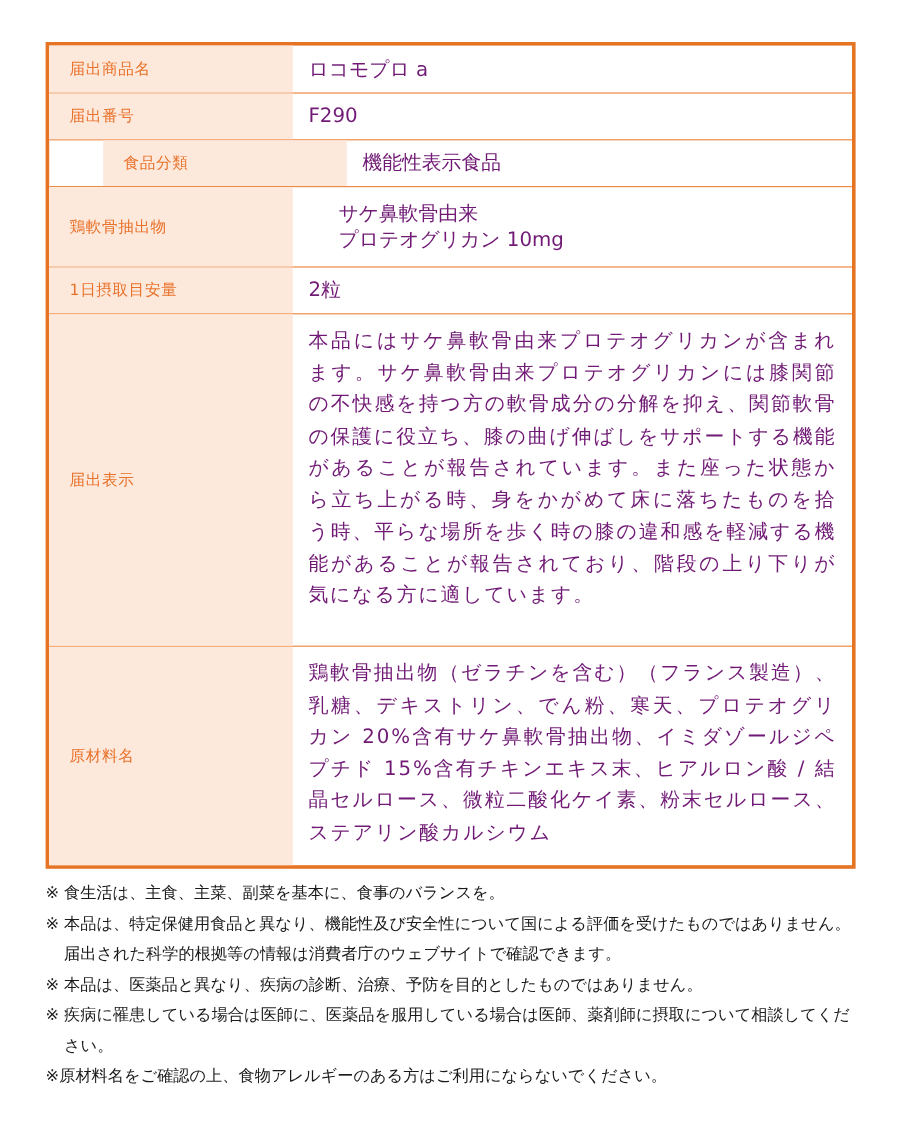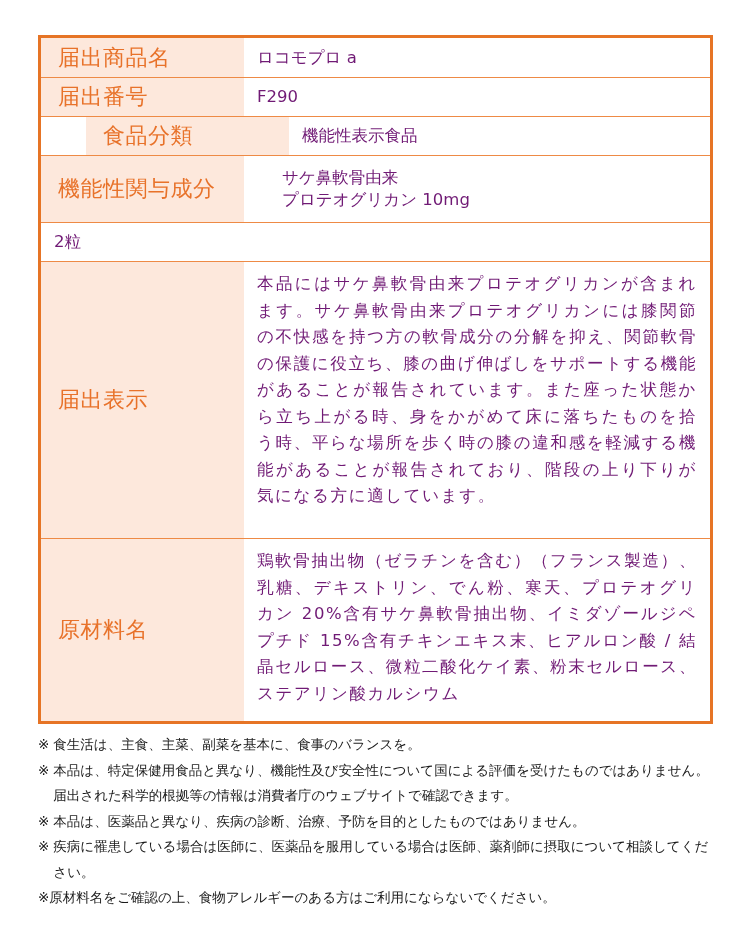--- a/index.html
+++ b/index.html
@@ -27,21 +27,21 @@
     .spec-row {
       display: flex;
       border-top: 1.5px solid #ee8a45;
     }
     .spec-row:first-child { border-top: none; }
     .spec-label {
       width: 203px;
       flex: 0 0 203px;
       background: #fde8dc;
       color: #e8722a;
-      font-size: 22px;
+      font-size: 13px;
       display: flex;
       align-items: center;
       padding-left: 17px;
       box-sizing: border-box;
       letter-spacing: 0.5px;
     }
     .spec-value {
       flex: 1;
       padding-left: 13px;
       padding-right: 10px;
@@ -105,25 +105,26 @@
   </div>
   <div class="spec-row row-h2">
     <div class="spec-label">届出番号</div>
     <div class="spec-value">F290</div>
   </div>
   <div class="spec-row row-h3">
     <div class="spec-label">食品分類</div>
     <div class="spec-value">機能性表示食品</div>
   </div>
   <div class="spec-row row-h4">
-    <div class="spec-label">機能性関与成分</div>
+    <div class="spec-label">鶏軟骨抽出物</div>
     <div class="spec-value multi">サケ鼻軟骨由来
 プロテオグリカン 10mg</div>
   </div>
   <div class="spec-row row-h5">
+    <div class="spec-label">1日摂取目安量</div>
     <div class="spec-value"> 2粒</div>
   </div>
   <div class="spec-row row-h6">
     <div class="spec-label">届出表示</div>
     <div class="spec-value para">本品にはサケ鼻軟骨由来プロテオグリカンが含まれます。サケ鼻軟骨由来プロテオグリカンには膝関節の不快感を持つ方の軟骨成分の分解を抑え、関節軟骨の保護に役立ち、膝の曲げ伸ばしをサポートする機能があることが報告されています。また座った状態から立ち上がる時、身をかがめて床に落ちたものを拾う時、平らな場所を歩く時の膝の違和感を軽減する機能があることが報告されており、階段の上り下りが気になる方に適しています。</div>
   </div>
   <div class="spec-row row-h7">
     <div class="spec-label">原材料名</div>
     <div class="spec-value para">鶏軟骨抽出物（ゼラチンを含む）（フランス製造）、乳糖、デキストリン、でん粉、寒天、プロテオグリカン 20%含有サケ鼻軟骨抽出物、イミダゾールジペプチド 15%含有チキンエキス末、ヒアルロン酸 / 結晶セルロース、微粒二酸化ケイ素、粉末セルロース、ステアリン酸カルシウム</div>
   </div>

